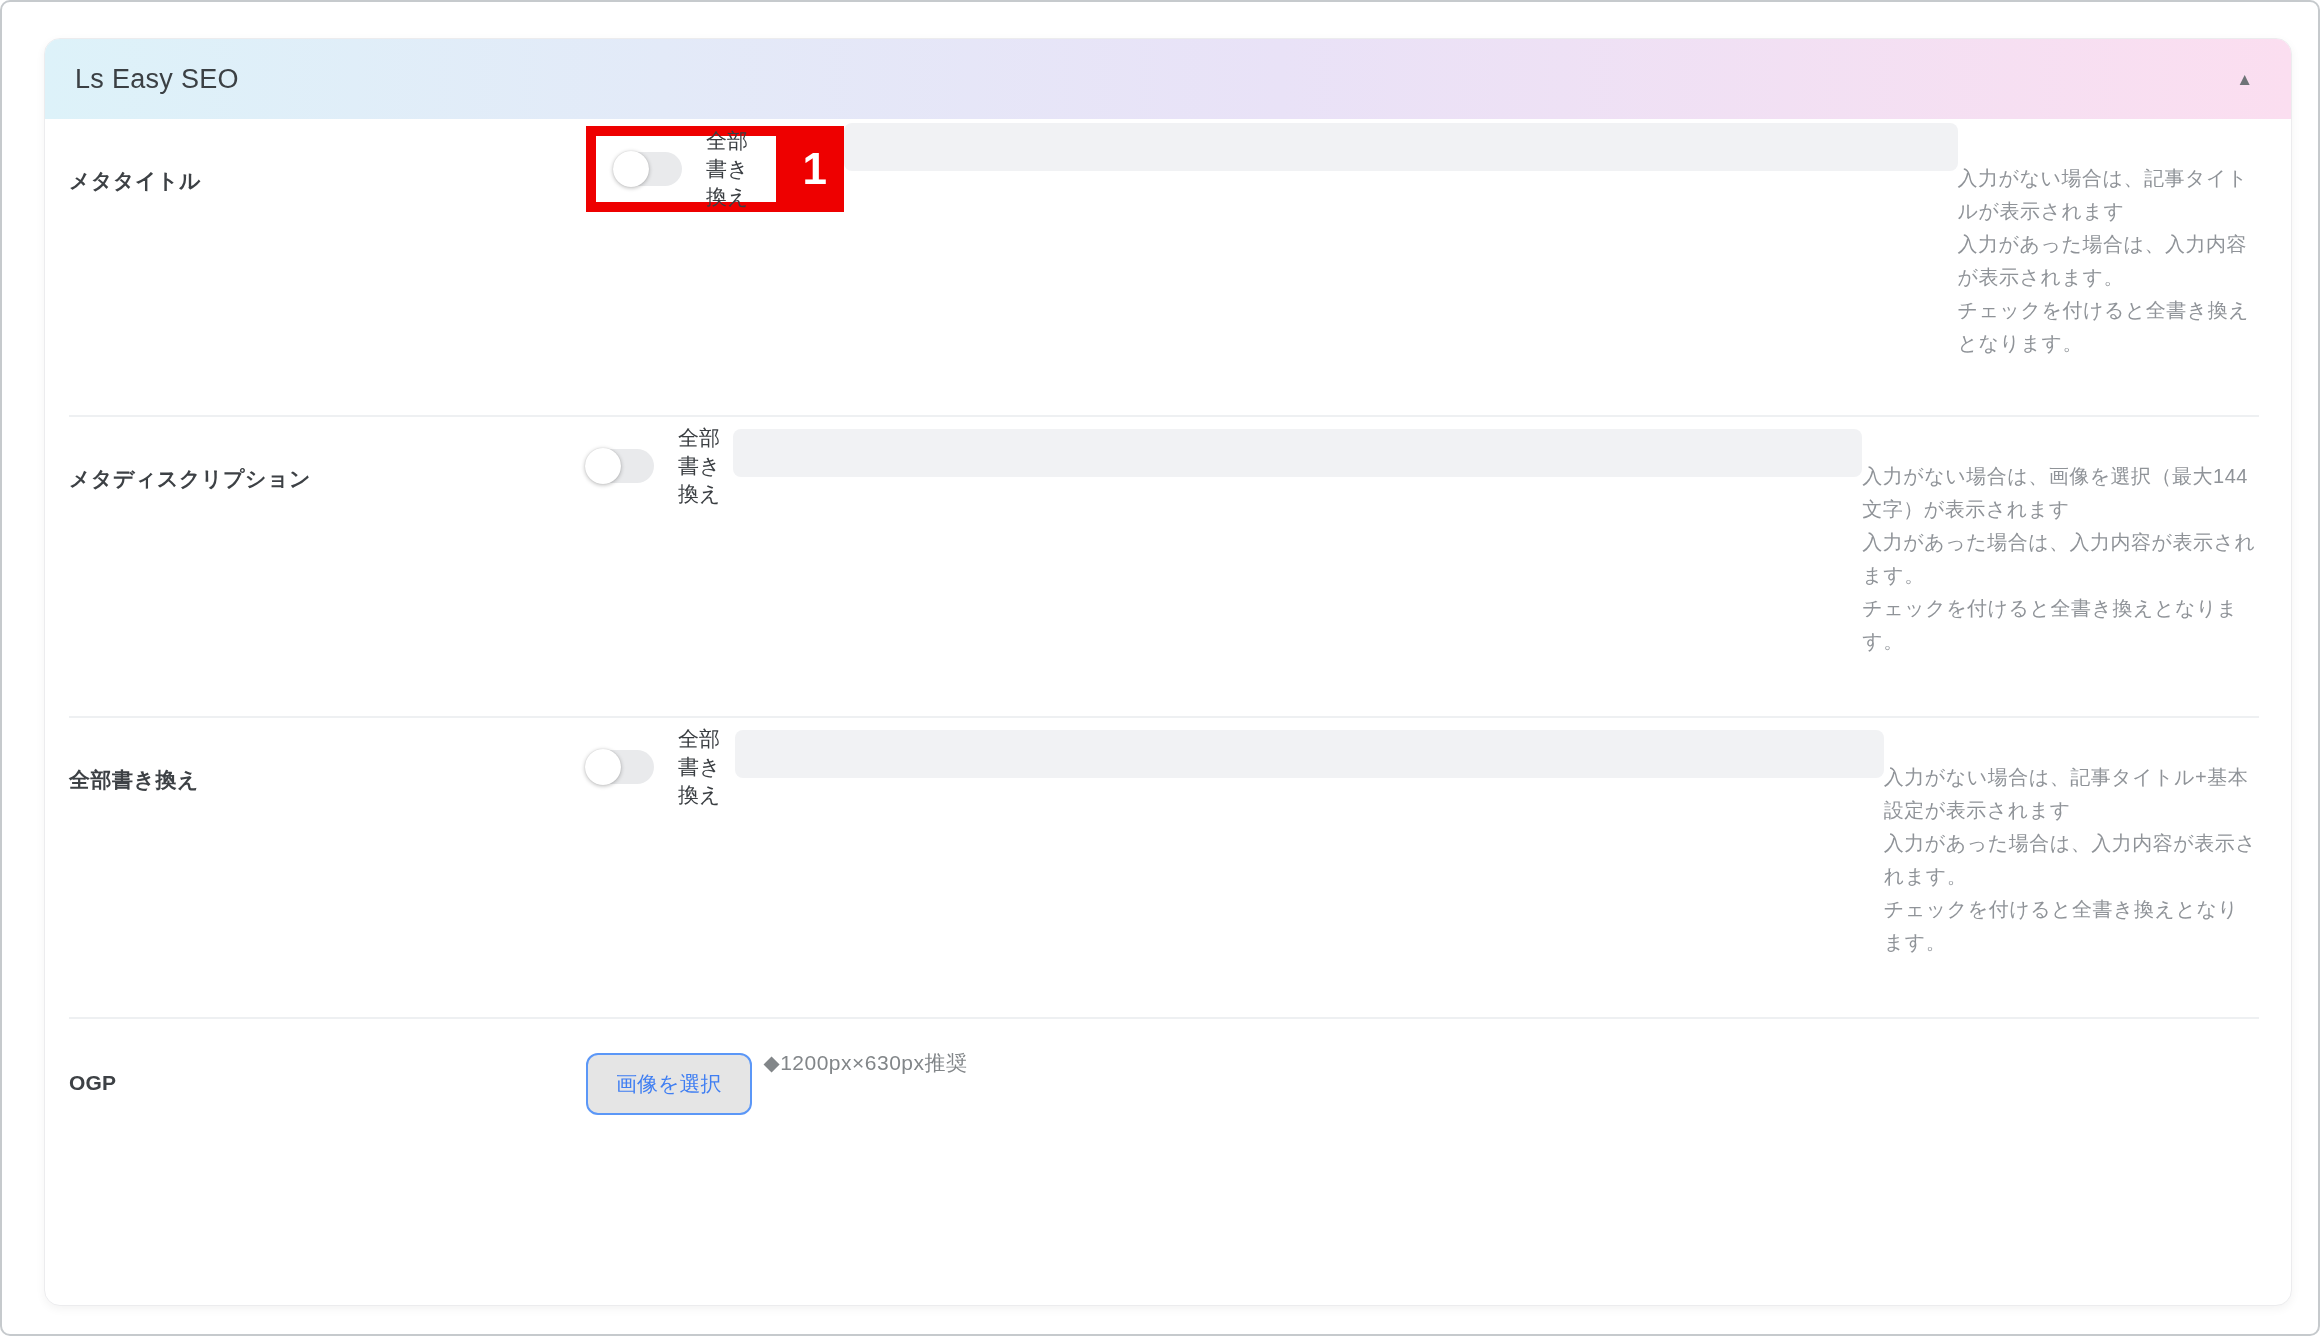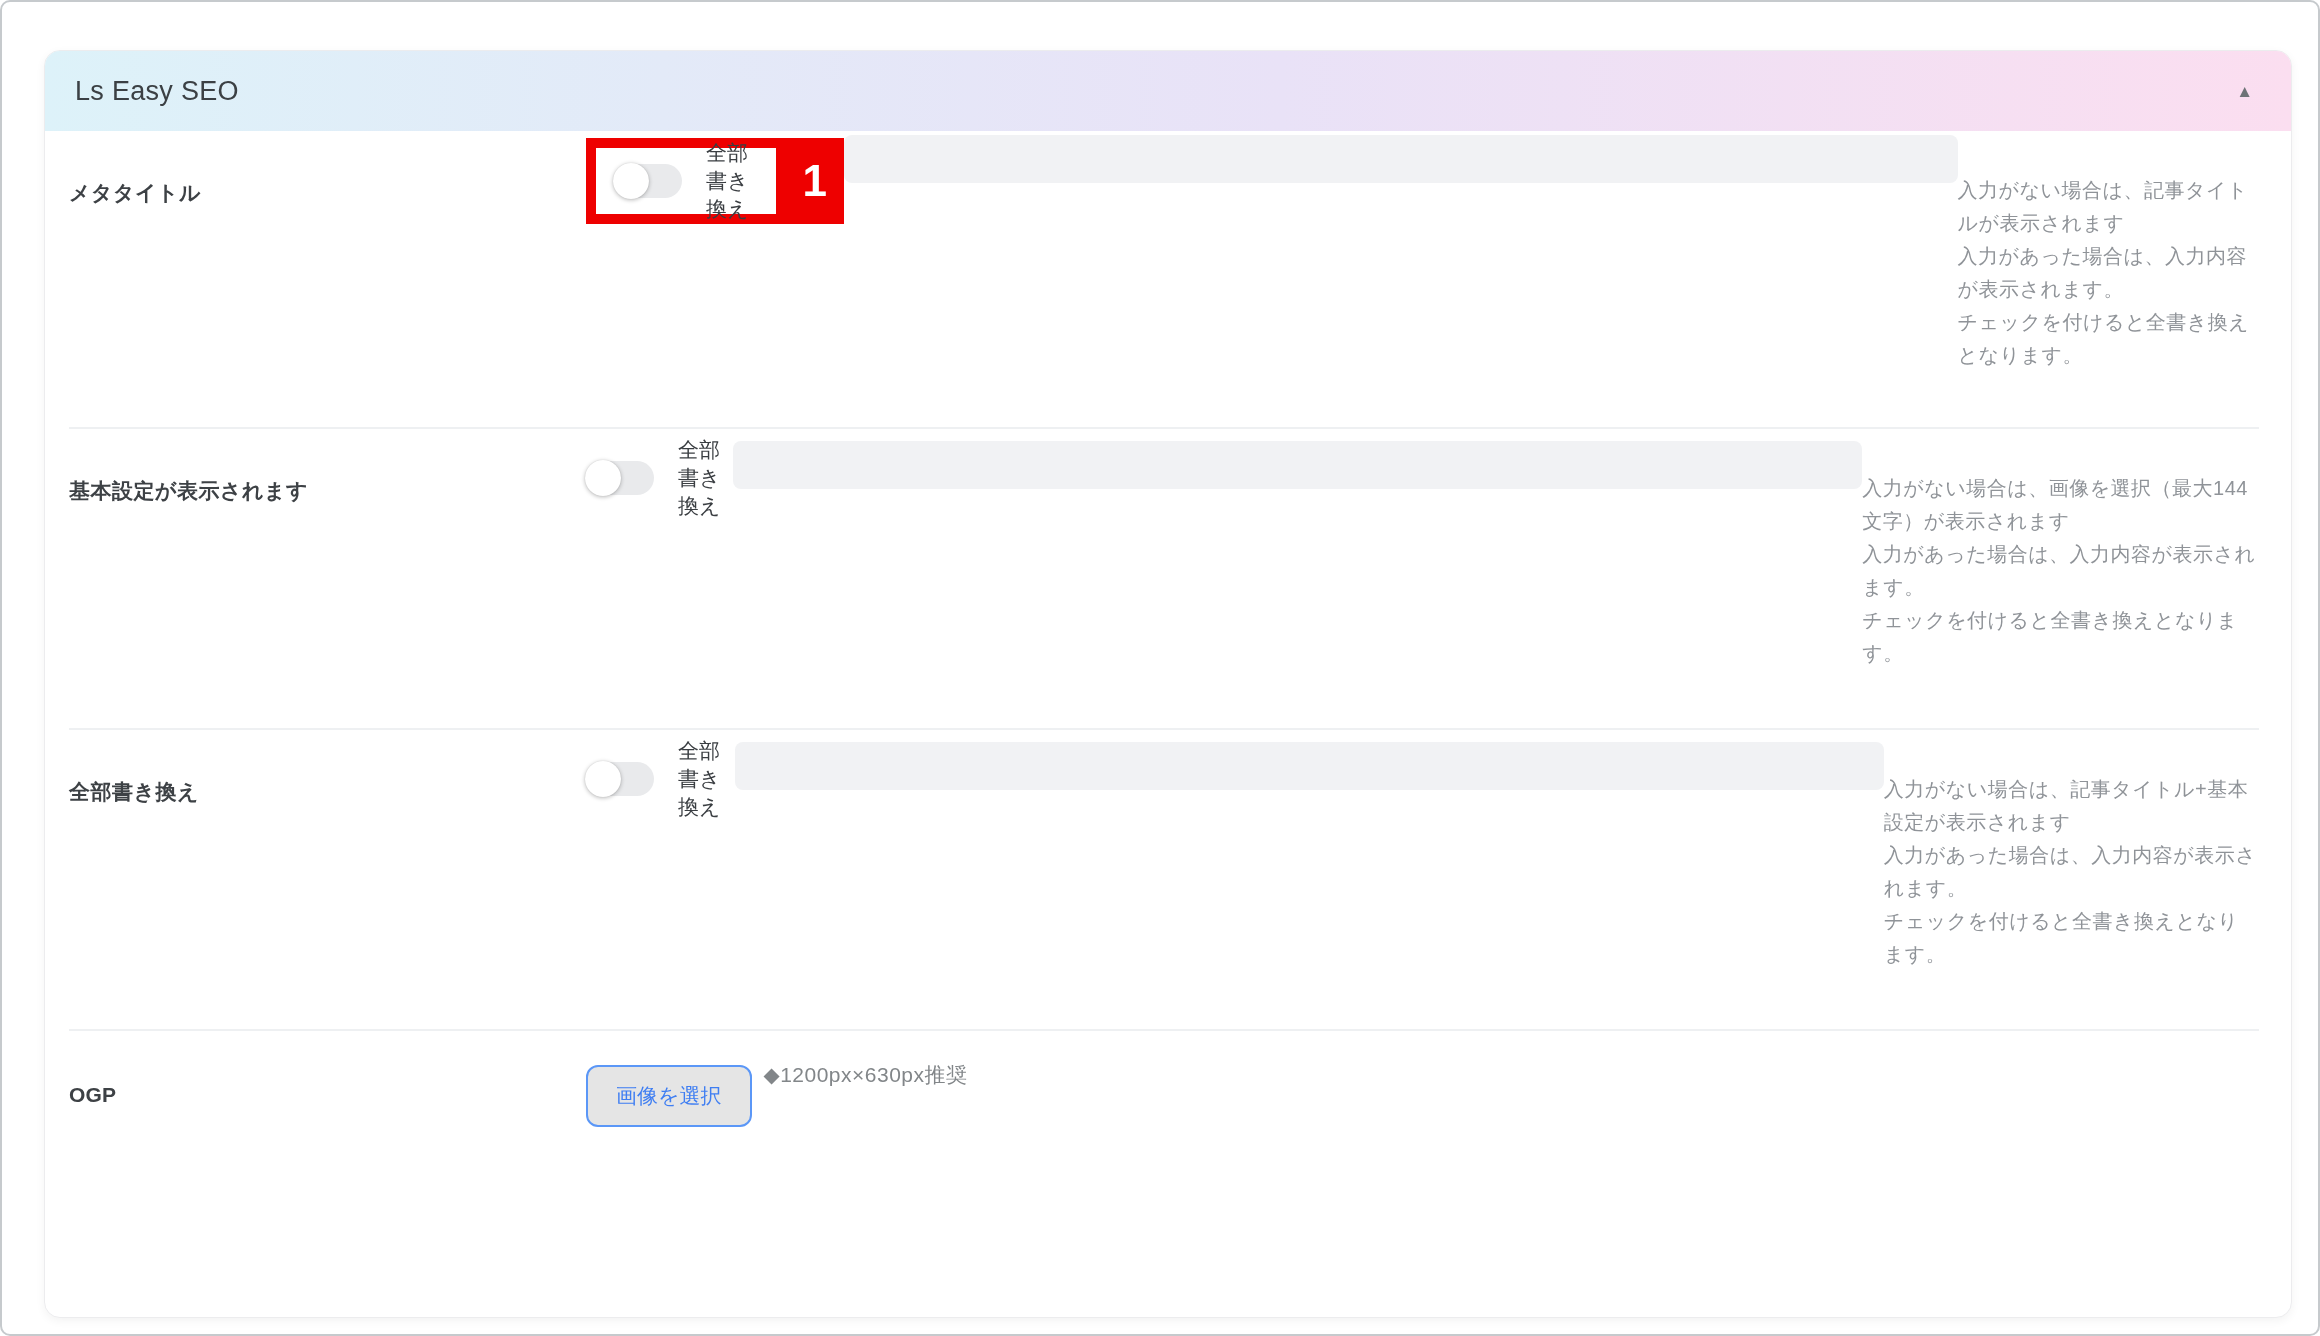--- a/index.html
+++ b/index.html
@@ -11,21 +11,21 @@
   }
   .screen {
     position:absolute; inset:0;
     border:2px solid #c6cacd;
     border-radius:10px;
     background:#ffffff;
     overflow:hidden;
   }
   
   .card {
-    position:absolute; left:42px; top:48px;
+    position:absolute; left:42px; top:36px;
     width:2248px; height:1268px;
     background:#ffffff;
     border:1px solid #ececee;
     border-radius:16px;
     box-shadow:0 3px 10px rgba(0,0,0,0.05);
     overflow:hidden;
   }
   .card-header {
     height:80px;
     display:flex; align-items:center; justify-content:space-between;
@@ -158,21 +158,21 @@
           <div>入力があった場合は、入力内容が表示されます。</div>
           <div>チェックを付けると全書き換えとなります。</div>
         </div>
       </div>
     </div>
 
     <div class="sep"></div>
 
     <div class="row meta-row row2">
       <div class="row-label-col">
-        <div class="row-label">基本設定が表示されます</div>
+        <div class="row-label">メタディスクリプション</div>
       </div>
       <div class="row-content">
         <div class="toggle-line">
           <div class="toggle">
               <span class="knob"></span>
             </div>
           <span class="toggle-label">全部書き換え</span>
         </div>
         <input class="text-input" type="text" value="" style="">
         <div class="help">

